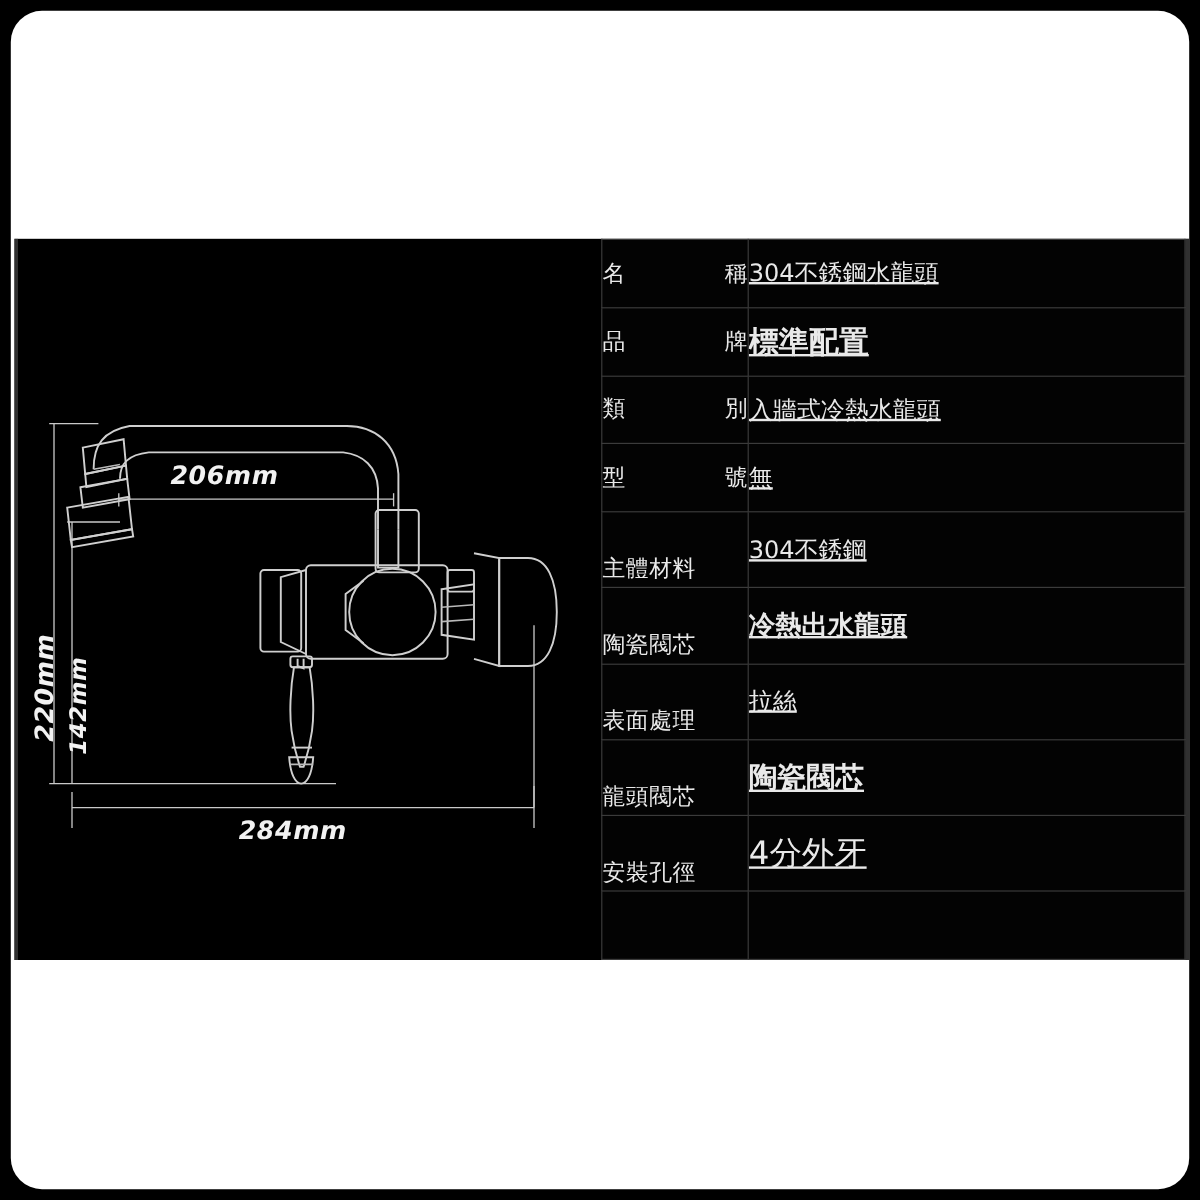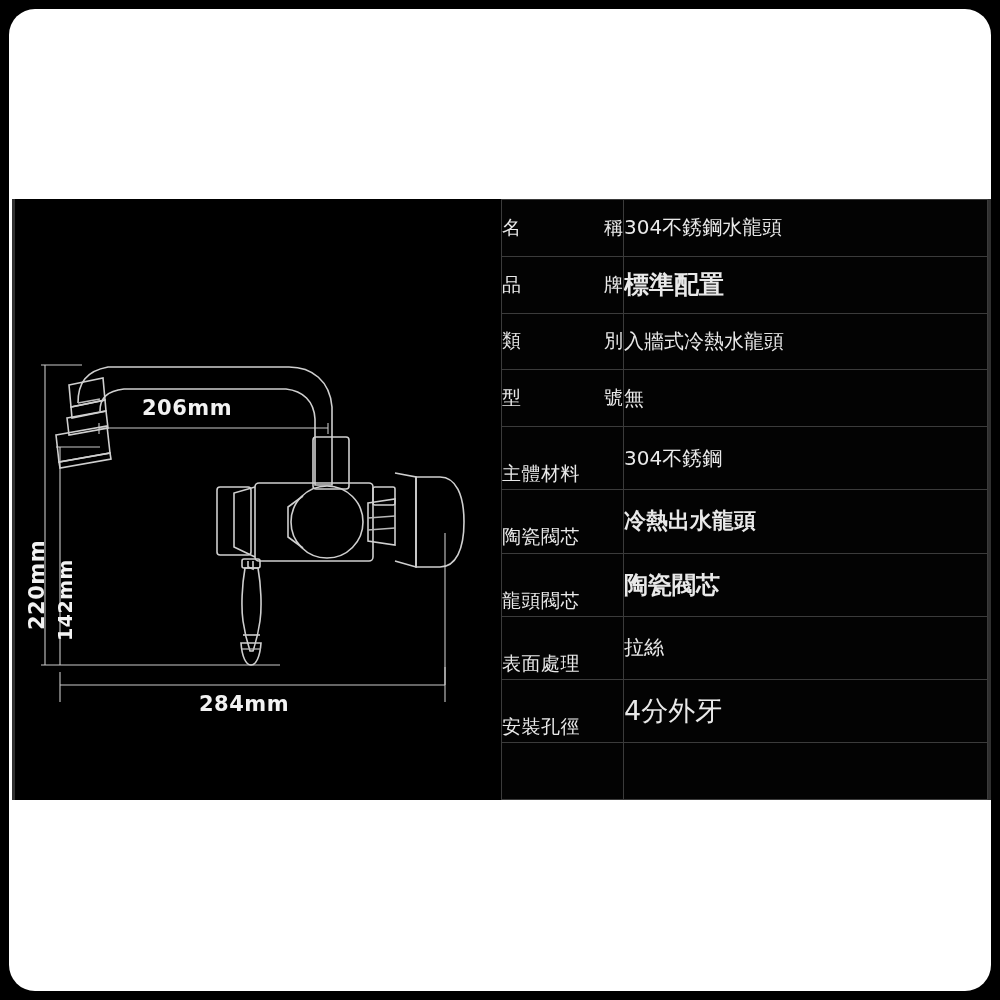--- a/index.html
+++ b/index.html
@@ -54,23 +54,24 @@
     background: #4a4a4a;
     opacity: .65;
   }
   #spec-panel:before { left: 0; }
   #spec-panel:after  { right: 0; }
 
   
   #drawing-area {
     position: absolute;
     left: 0px;
-    top: 16px;
+    top: 4px;
     width: 489px;
     height: 485px;
+    font-style: italic;
   }
   #drawing-svg { display: block; width: 489px; height: 601px; }
 
   
   #spec-table {
     position: absolute;
     left: 489px;
     top: 0px;
     width: 487px;
     height: 601px;
@@ -98,20 +99,21 @@
     justify-content: space-between;
     width: 100%;
   }
   .lbl-inner.tight { justify-content: flex-start; letter-spacing: 0.5px; margin-top: 32px; }
   .val-cell {
     padding-left: 12px;
     font-size: 20px;
     color: #eeeeee;
     white-space: nowrap;
     overflow: hidden;
+    text-decoration: underline;
   }
   .val-strong { font-weight: bold; font-size: 22px; }
   .val-strong-lg { font-weight: bold; font-size: 24px; }
   .val-brand { font-weight: bold; font-size: 25px; }
   .val-indent { padding-left: 20px; font-size: 27px; }
   .val-big { font-weight: bold; font-size: 30px; padding-left: 16px; line-height: 0.9; }
   .row-empty td { height: 28px; }
 
   
   .dim-text {
@@ -262,30 +264,30 @@
 
           <tr>
             <td class="lbl-cell">
               <span class="lbl-inner tight">陶瓷閥芯</span>
             </td>
             <td class="val-cell val-strong">冷熱出水龍頭</td>
           </tr>
 
           <tr>
             <td class="lbl-cell">
+              <span class="lbl-inner tight">表面處理</span>
+            </td>
+            <td class="val-cell">拉絲</td>
+          </tr>
+
+          <tr>
+            <td class="lbl-cell">
               <span class="lbl-inner tight">龍頭閥芯</span>
             </td>
             <td class="val-cell val-strong-lg">陶瓷閥芯</td>
-          </tr>
-
-          <tr>
-            <td class="lbl-cell">
-              <span class="lbl-inner tight">表面處理</span>
-            </td>
-            <td class="val-cell">拉絲</td>
           </tr>
 
 
           <tr>
             <td class="lbl-cell">
               <span class="lbl-inner tight">安裝孔徑</span>
             </td>
             <td class="val-cell val-indent">4分外牙</td>
           </tr>
 

